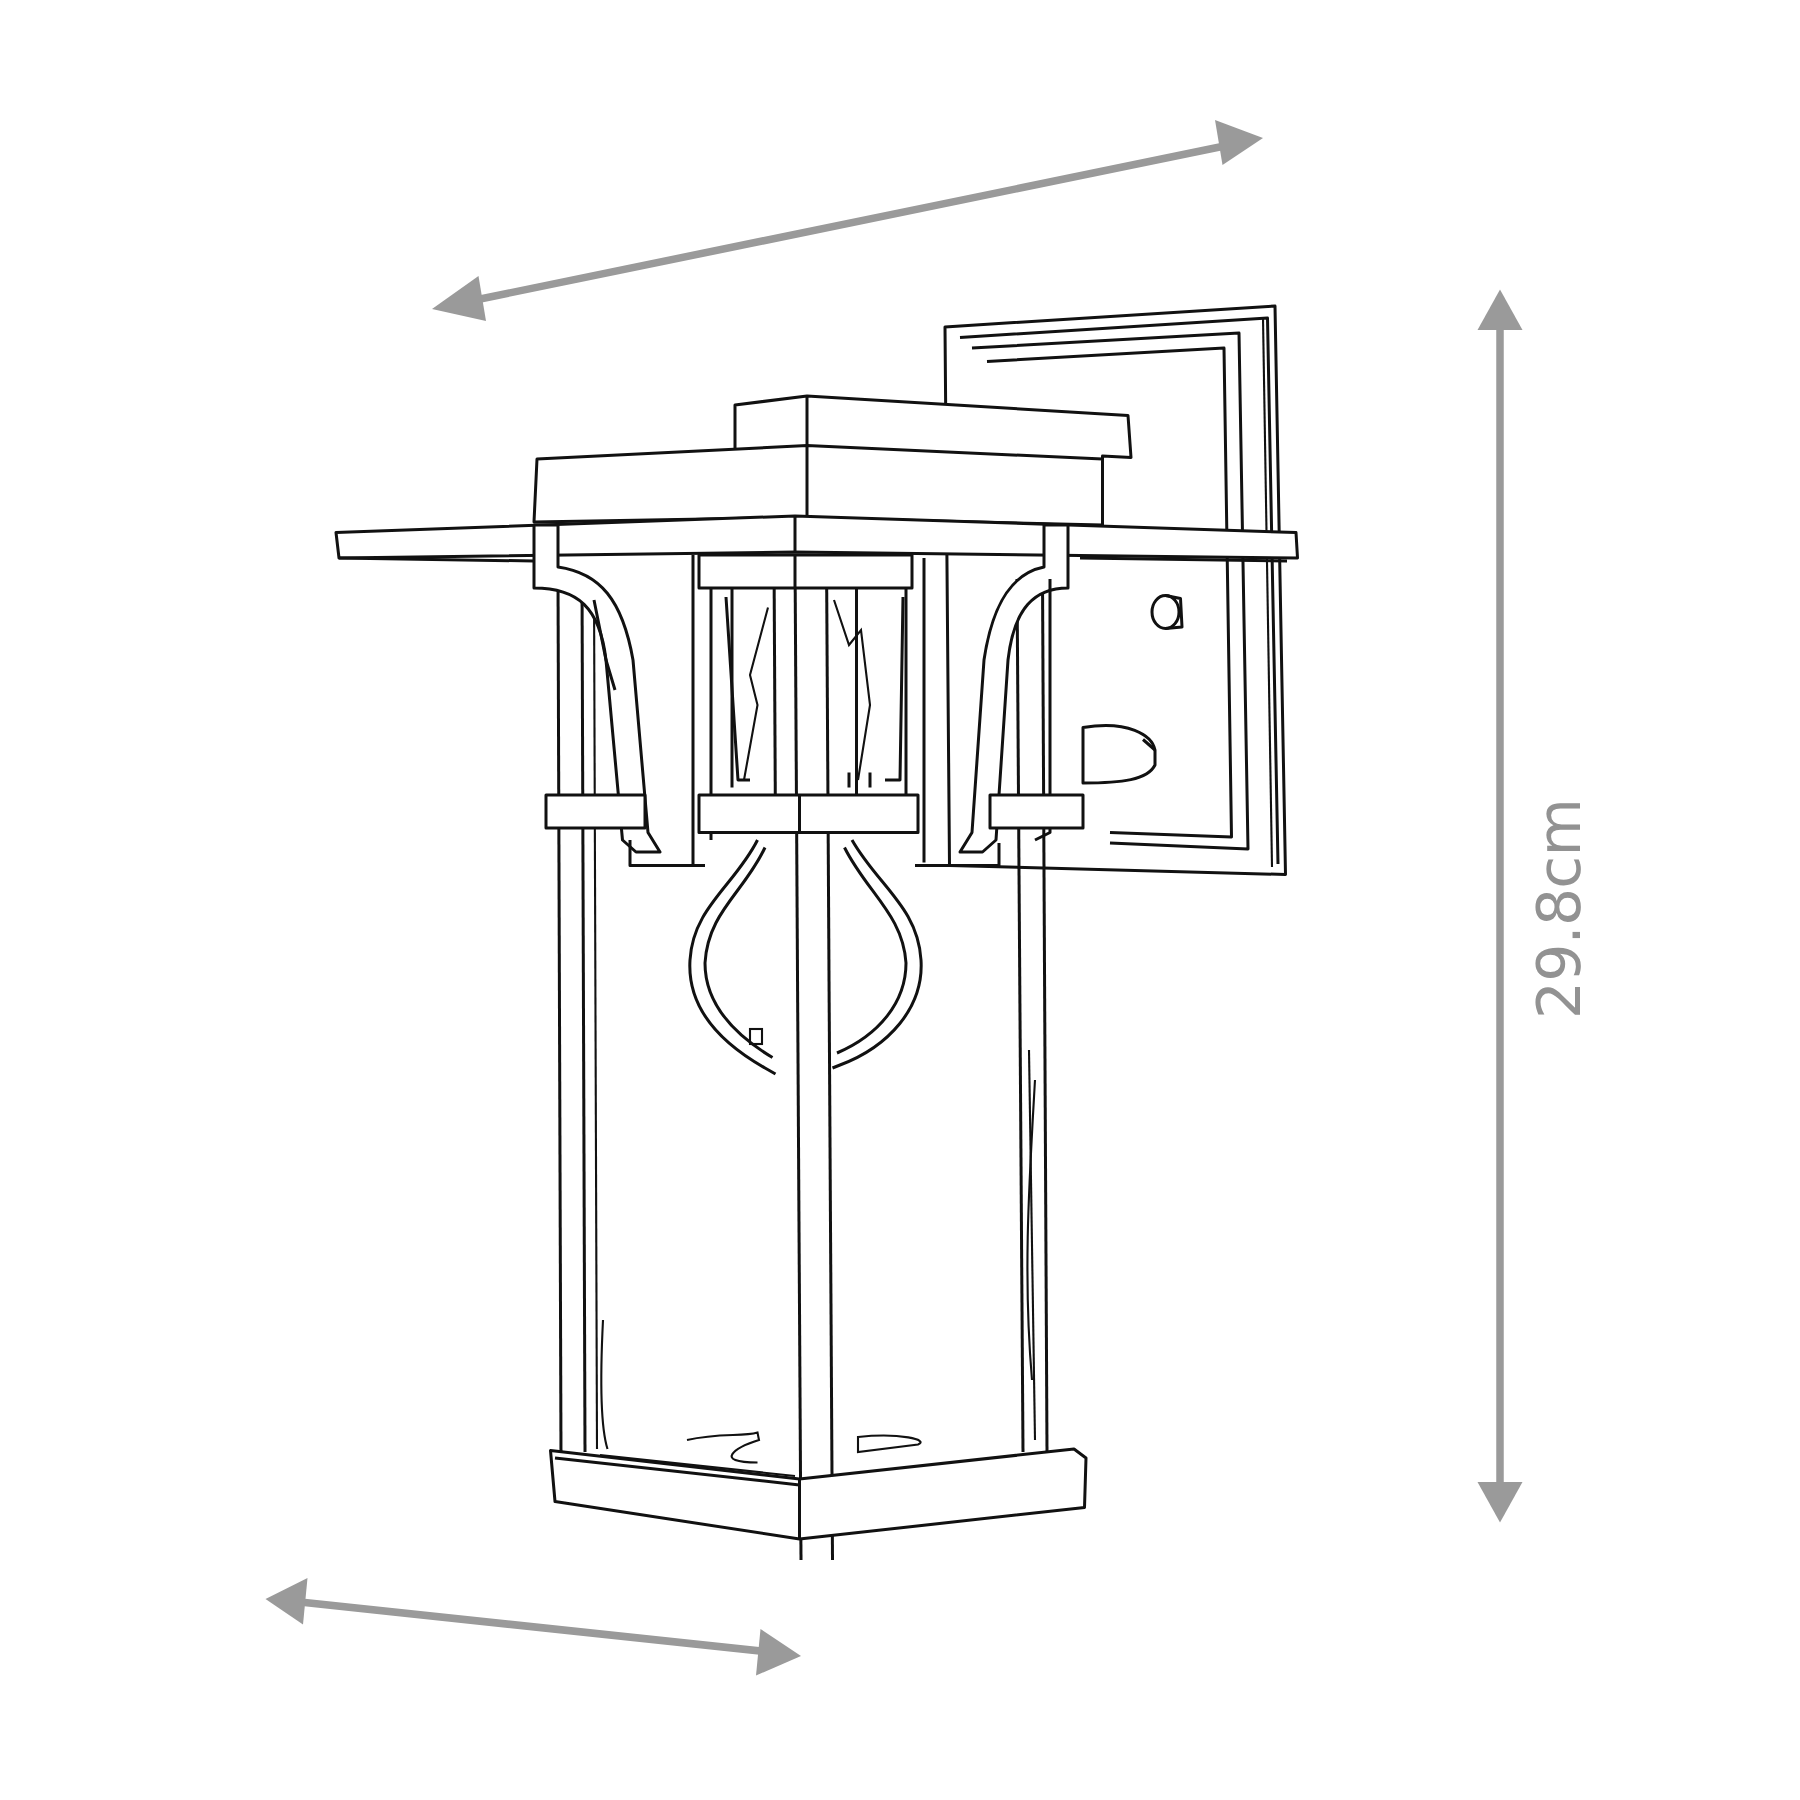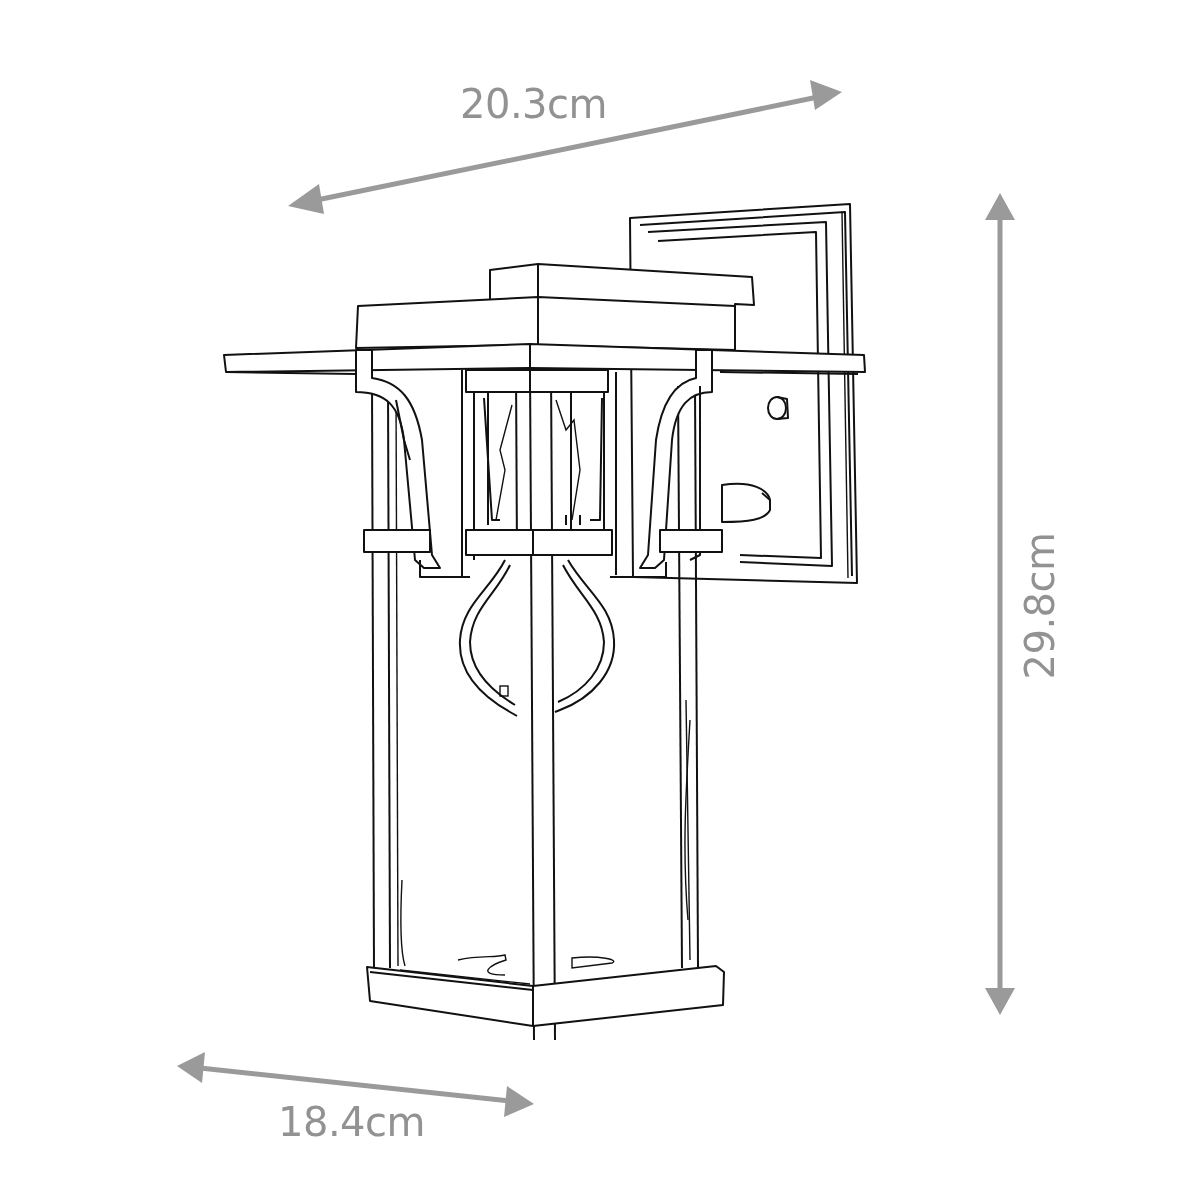--- a/index.html
+++ b/index.html
@@ -145,16 +145,14 @@
       <path class="wf" d="M367,967 L533,986 L716,966 L724,972 L723,1005 L533,1026 L370,1001 Z"></path>
       <path class="ln" d="M533,986 L533,1026"></path>
       <path class="ln" d="M370,972 L533,990"></path>
       <path class="lnt" d="M400,970 L530,984"></path>
 
       <path class="lnt" d="M458,960 C480,955 495,958 505,955 L506,960 C490,965 475,975 505,975"></path>
       <path class="lnt" d="M572,958 C600,955 620,960 612,963 L572,968 Z"></path>
     </g>
   </svg>
 
-  <div id="lbl-width" class="dim-label">20.3cm</div>
   <div id="lbl-height" class="dim-label">29.8cm</div>
-  <div id="lbl-depth" class="dim-label">18.4cm</div>
 </div>
 
 </body></html>

